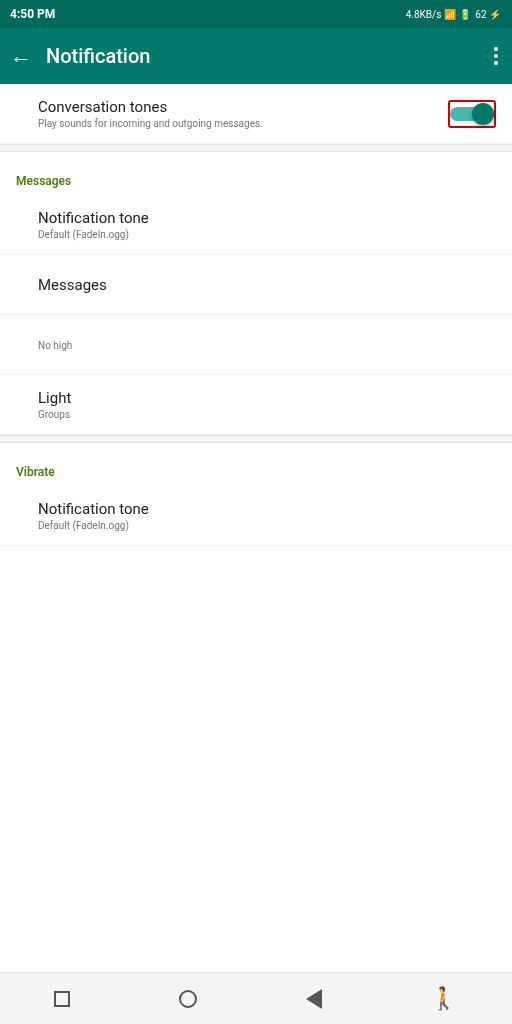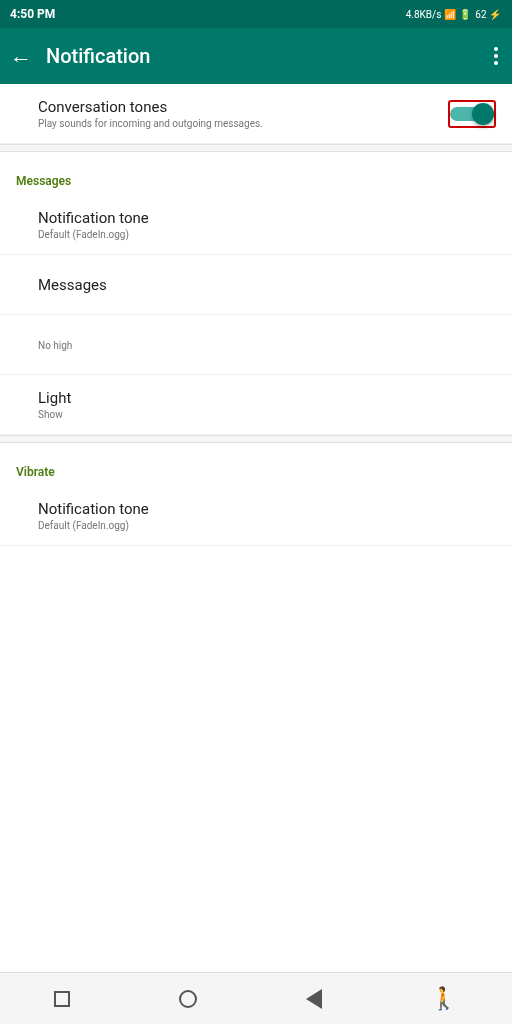--- a/index.html
+++ b/index.html
@@ -269,21 +269,21 @@
 
   <div class="setting-item">
     <div class="setting-item-text">
       <div class="setting-subtitle">No high</div>
     </div>
   </div>
 
   <div class="setting-item">
     <div class="setting-item-text">
       <div class="setting-title">Light</div>
-      <div class="setting-subtitle">Show</div>
+      <div class="setting-subtitle">Groups</div>
     </div>
   </div>
 
 
   <div class="divider"></div>
 
   <div class="section-header">
     <span class="section-title">Vibrate</span>
   </div>
 

